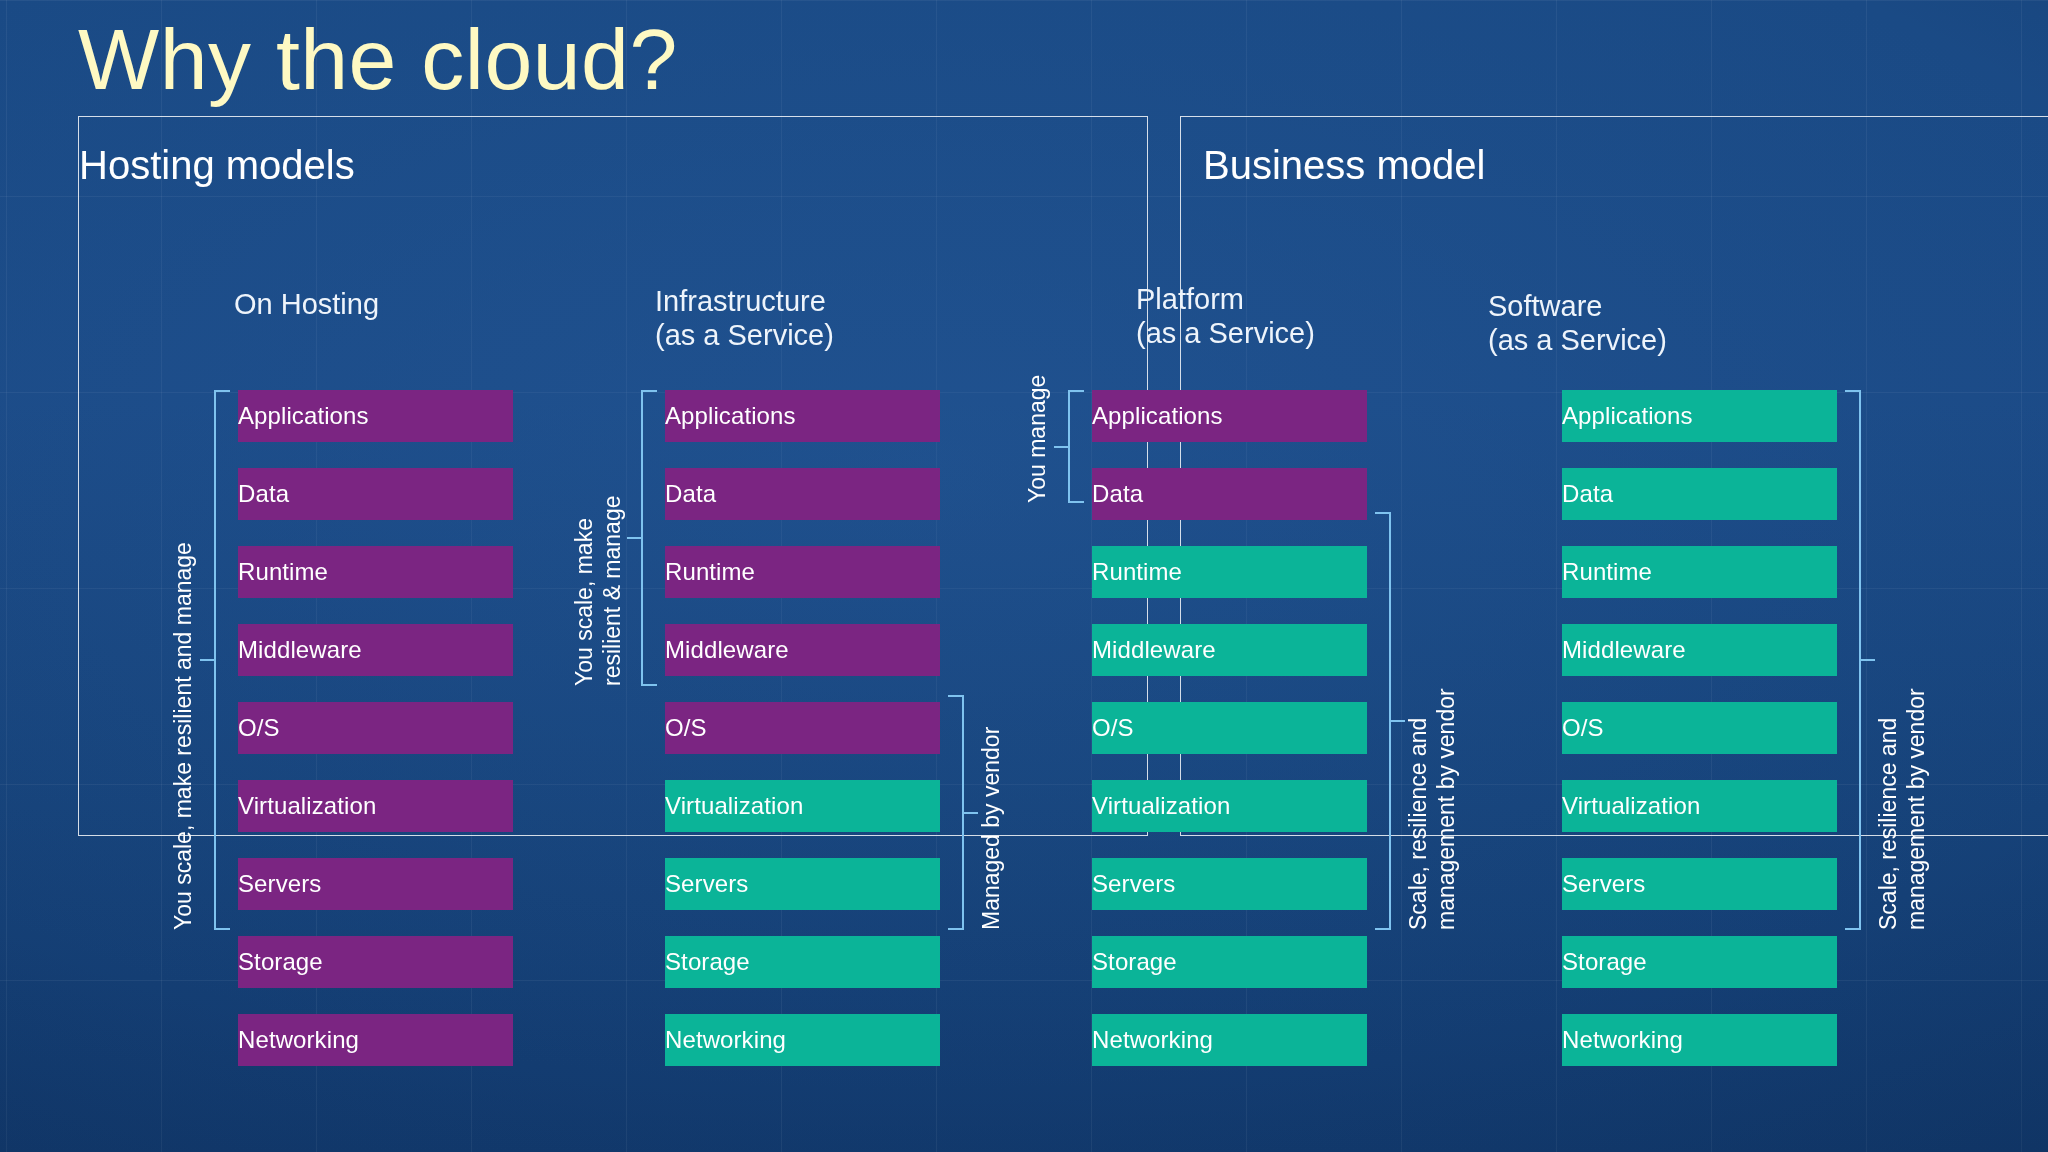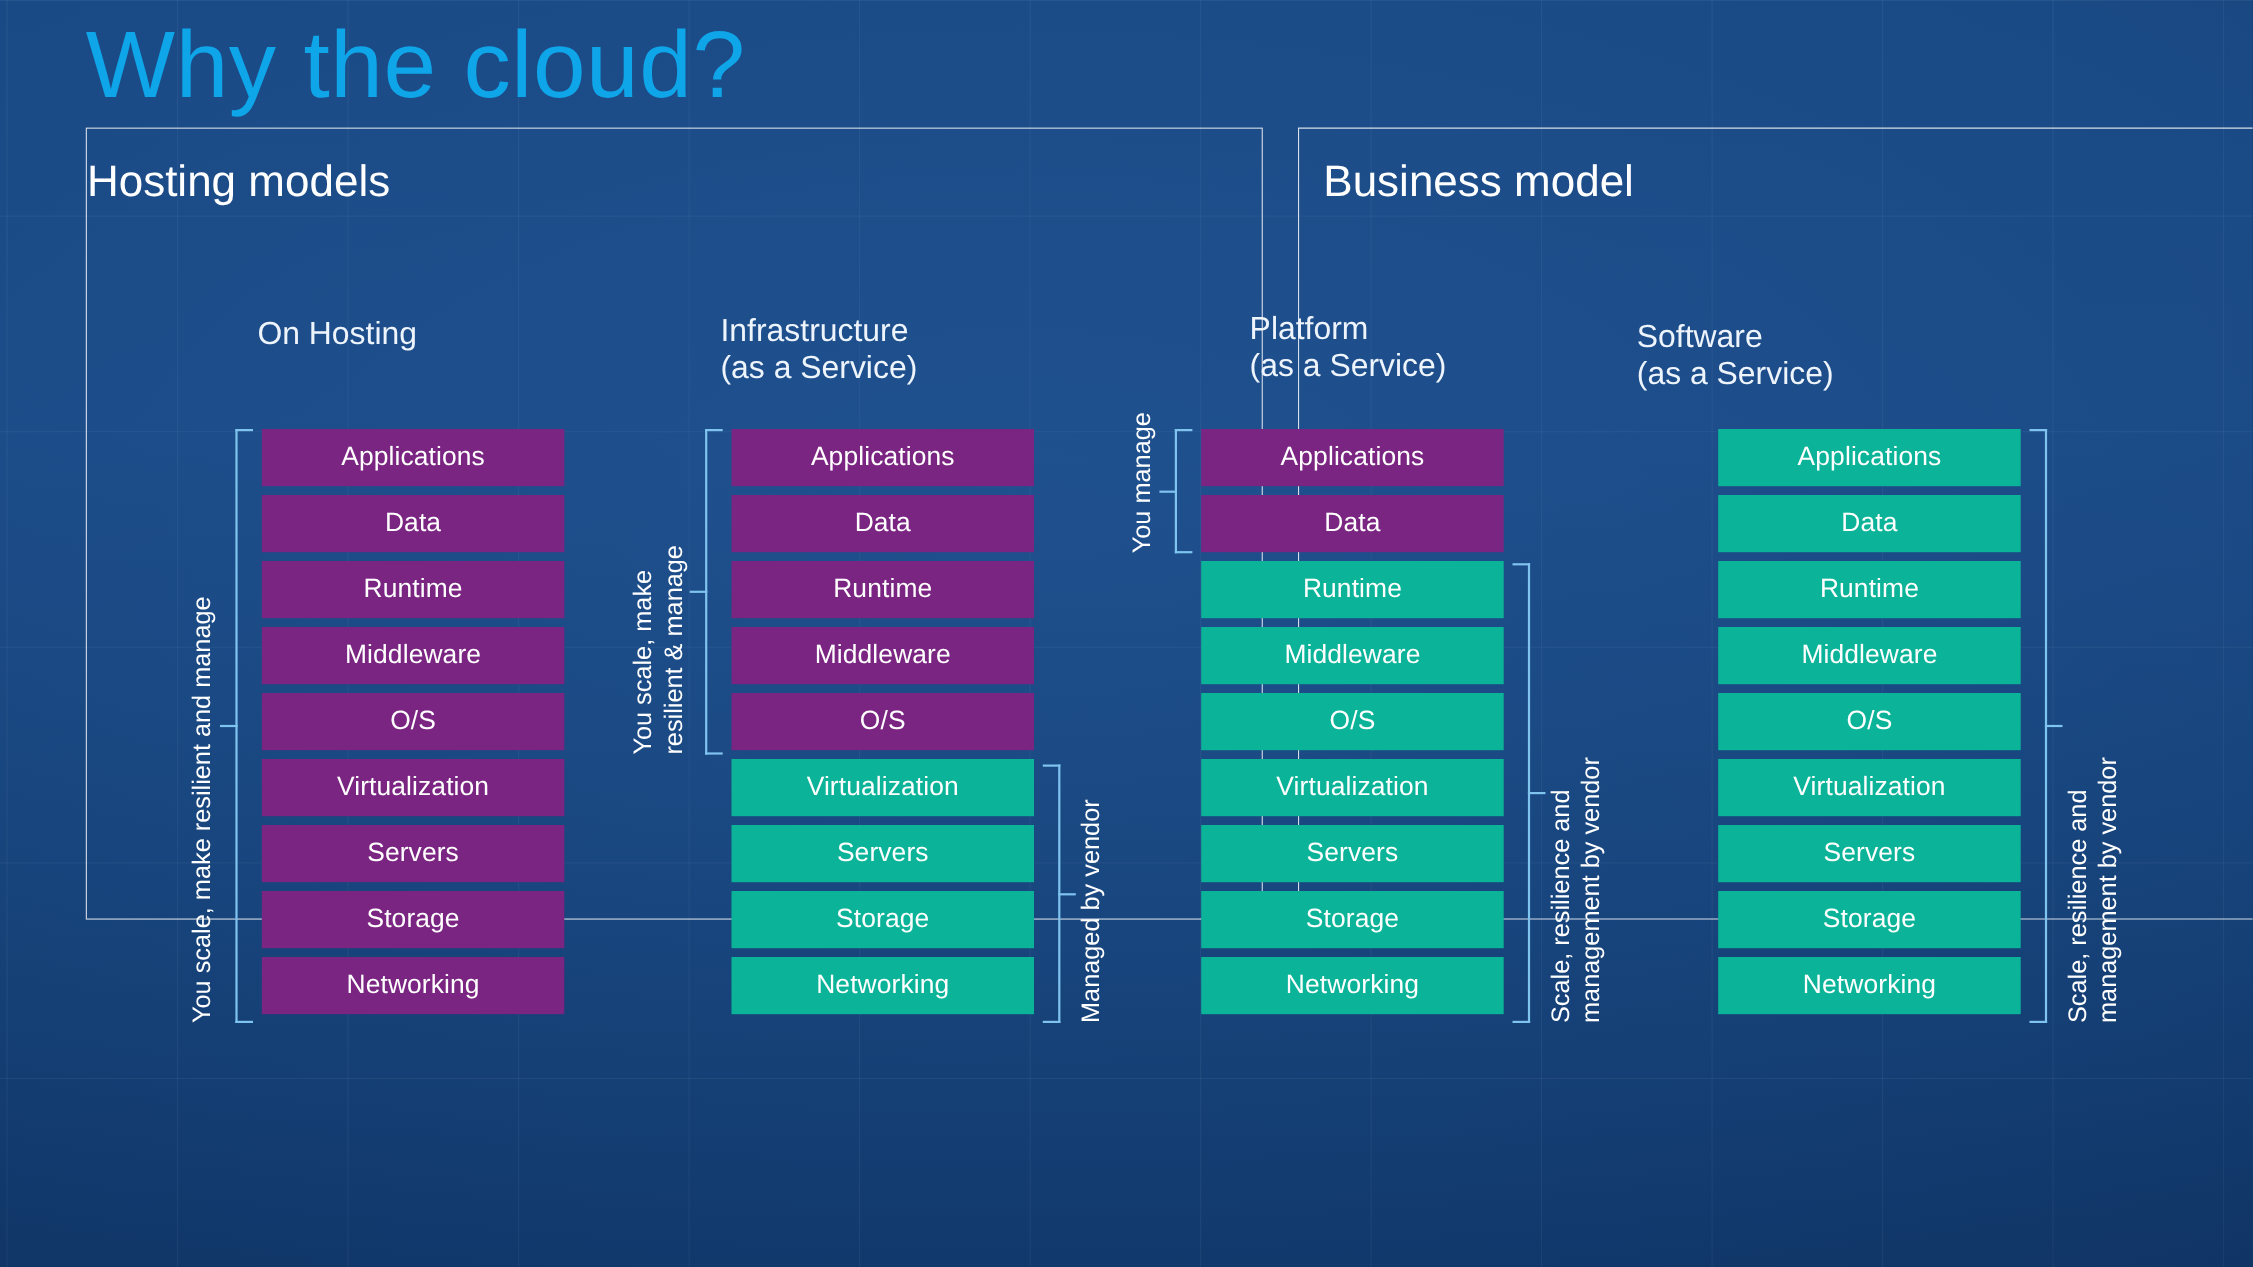--- a/index.html
+++ b/index.html
@@ -28,21 +28,21 @@
   }
   #bg-vign{
     position:absolute; inset:0;
     background: radial-gradient(ellipse 120% 100% at 45% 40%, rgba(40,95,160,0.35) 0%, rgba(10,40,80,0.0) 55%, rgba(8,32,66,0.45) 100%);
   }
 
   
   #title{
     position:absolute; left:78px; top:14px;
     font-size:86px; font-weight:300; letter-spacing:0.5px;
-    color:#0ea5e9; line-height:1.05;
+    color:#fef9c3; line-height:1.05;
     white-space:nowrap;
   }
 
   
   .panel{
     position:absolute;
     border:1.5px solid rgba(255,255,255,0.82);
   }
   #panel-hosting{ left:78px; top:116px; width:1070px; height:720px; }
   #panel-business{ left:1180px; top:116px; width:868px; height:720px; border-right:none; }
@@ -56,24 +56,24 @@
   #panel-business .panel-title{ left:22px; }
   .col-head{
     position:absolute; font-size:29px; font-weight:300; line-height:1.16;
     color:#eef4fb; white-space:nowrap;
   }
   .col-head .l2{ display:block; }
 
   .stack{ position:absolute; }
   .layer{
     width:100%;
-    display:flex; align-items:center; justify-content:center;
+    display:flex; align-items:center; 
     font-size:24px; font-weight:400; color:#ffffff;
     letter-spacing:0.1px;
-    margin-bottom:8px;
+    margin-bottom:26px;
   }
   .layer.purple{ background:#7b2582; }
   .layer.teal{ background:#0bb498; }
 
   
   .bracket{
     position:absolute;
     border:2.5px solid #7fc3ef;
   }
   .bracket.left{ border-right:none; }

